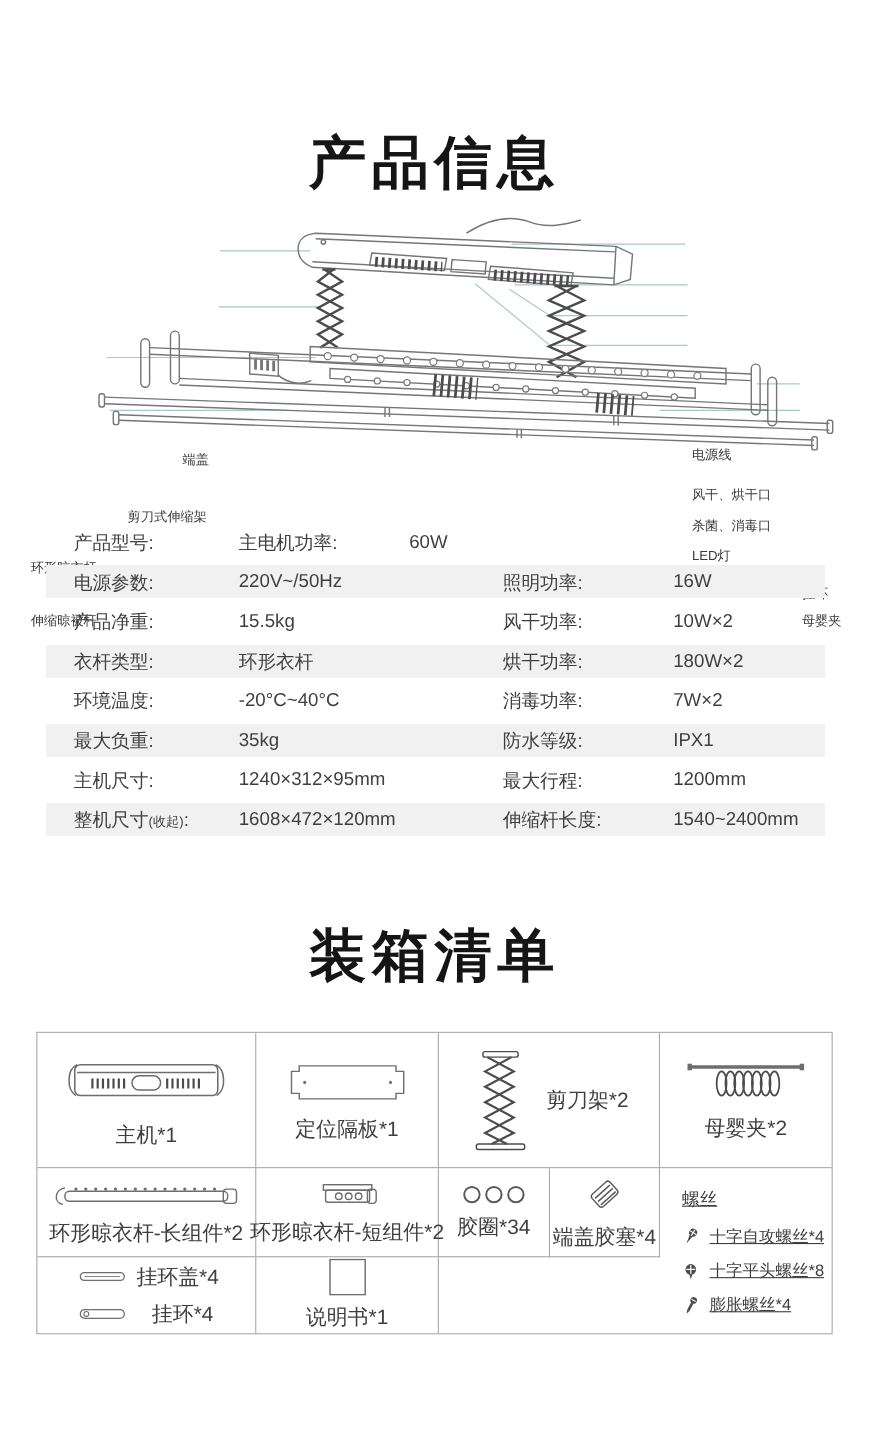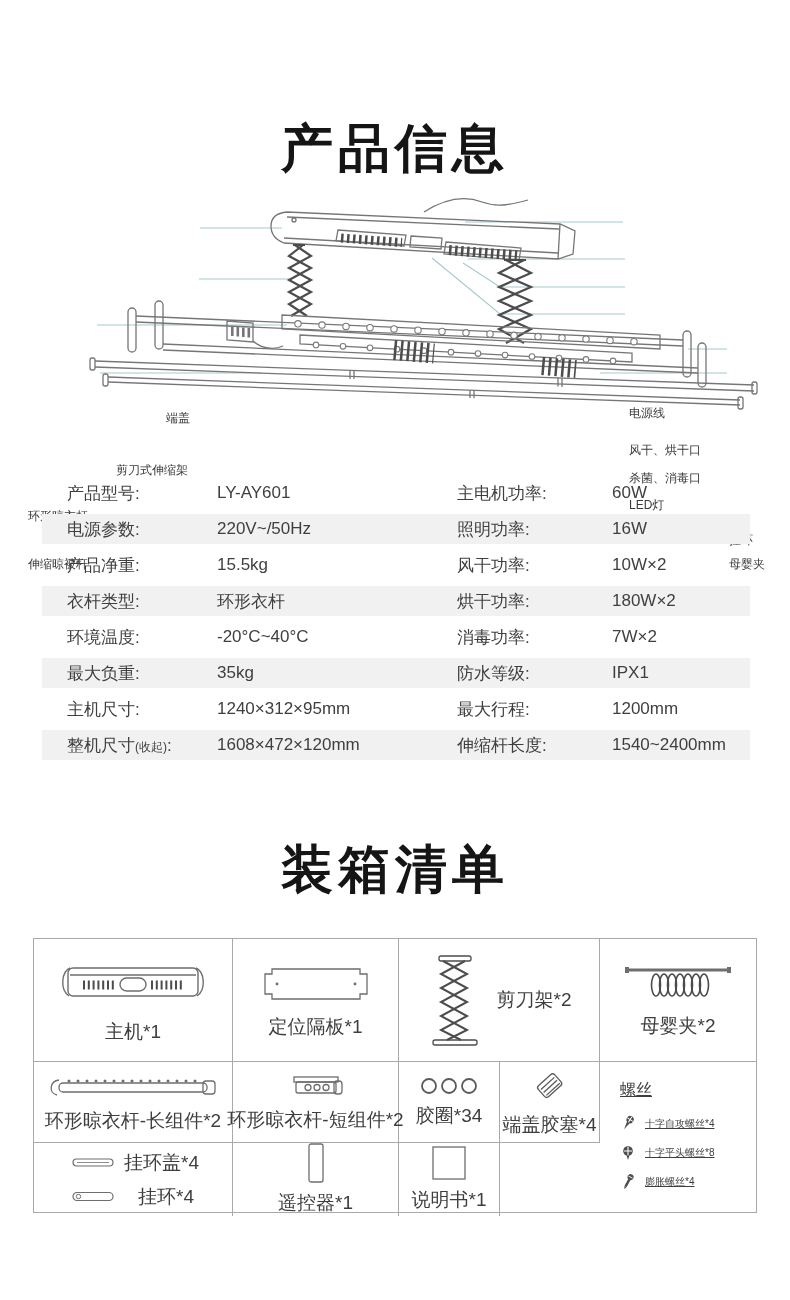--- a/index.html
+++ b/index.html
@@ -36,21 +36,21 @@
          display:flex;flex-direction:column;align-items:center;justify-content:center;}
   .pcell.no-r{border-right:none;}
   .pcell.no-b{border-bottom:none;}
   .plabel{font-size:19px;color:#3e3e3e;margin-top:7px;white-space:nowrap;}
   .cell-scissor{flex-direction:row;gap:14px;grid-column:3 / span 2;}
   .cell-scissor .plabel{margin-top:0;}
   .cell-screws{grid-column:5;grid-row:2 / span 2;align-items:flex-start;justify-content:flex-start;
                padding:18px 0 0 20px;text-align:center;}
   .screw-head{font-size:16px;color:#3e3e3e;text-decoration:underline;margin-bottom:14px;}
   .screw-row{display:flex;align-items:center;gap:9px;margin-bottom:12px;}
-  .screw-row span{font-size:10px;color:#3e3e3e;text-decoration:underline;white-space:nowrap;}
+  .screw-row span{font-size:15px;color:#3e3e3e;text-decoration:underline;white-space:nowrap;}
   .hook-row{display:flex;align-items:center;gap:10px;margin:4px 0;}
   .hook-row .plabel{margin-top:0;width:70px;text-align:right;}
 </style>
 </head>
 <body>
 
 <div class="page">
 
   <h1 class="sec-title" id="title1">产品信息</h1>
 
@@ -153,21 +153,20 @@
     <div class="dlabel" style="left:629px;top:251px;">风干、烘干口</div>
     <div class="dlabel" style="left:629px;top:279px;">杀菌、消毒口</div>
     <div class="dlabel" style="left:629px;top:306px;">LED灯</div>
     <div class="dlabel" style="left:729px;top:341px;">挂环</div>
     <div class="dlabel" style="left:729px;top:365px;">母婴夹</div>
   </div>
 
   <div class="spec">
     <div class="srow">
       <span class="c1">产品型号:</span>
-      <span class="c2">LY-AY601</span>
       <span class="c3">主电机功率:</span>
       <span class="c4">60W</span>
     </div>
     <div class="srow g">
       <span class="c1">电源参数:</span>
       <span class="c2">220V~/50Hz</span>
       <span class="c3">照明功率:</span>
       <span class="c4">16W</span>
     </div>
     <div class="srow">
@@ -377,26 +376,20 @@
       </div>
       <div class="hook-row">
         <svg width="42" height="11" viewBox="0 0 42 11">
           <rect x="1" y="1.5" width="40" height="8" rx="4" stroke="#6e6e6e" stroke-width="1.2" fill="none"></rect>
           <circle cx="6.5" cy="5.5" r="2.2" stroke="#6e6e6e" stroke-width="1" fill="none"></circle>
         </svg>
         <span class="plabel">挂环*4</span>
       </div>
     </div>
 
-    <div class="pcell no-b">
-      <svg width="16" height="40" viewBox="0 0 16 40">
-        <rect x="1" y="1" width="14" height="38" rx="2" stroke="#6e6e6e" stroke-width="1.3" fill="none"></rect>
-      </svg>
-      <span class="plabel">遥控器*1</span>
-    </div>
 
     <div class="pcell no-b">
       <svg width="34" height="34" viewBox="0 0 34 34">
         <rect x="1" y="1" width="32" height="32" stroke="#6e6e6e" stroke-width="1.3" fill="none"></rect>
       </svg>
       <span class="plabel">说明书*1</span>
     </div>
 
   </div>
 </div>

